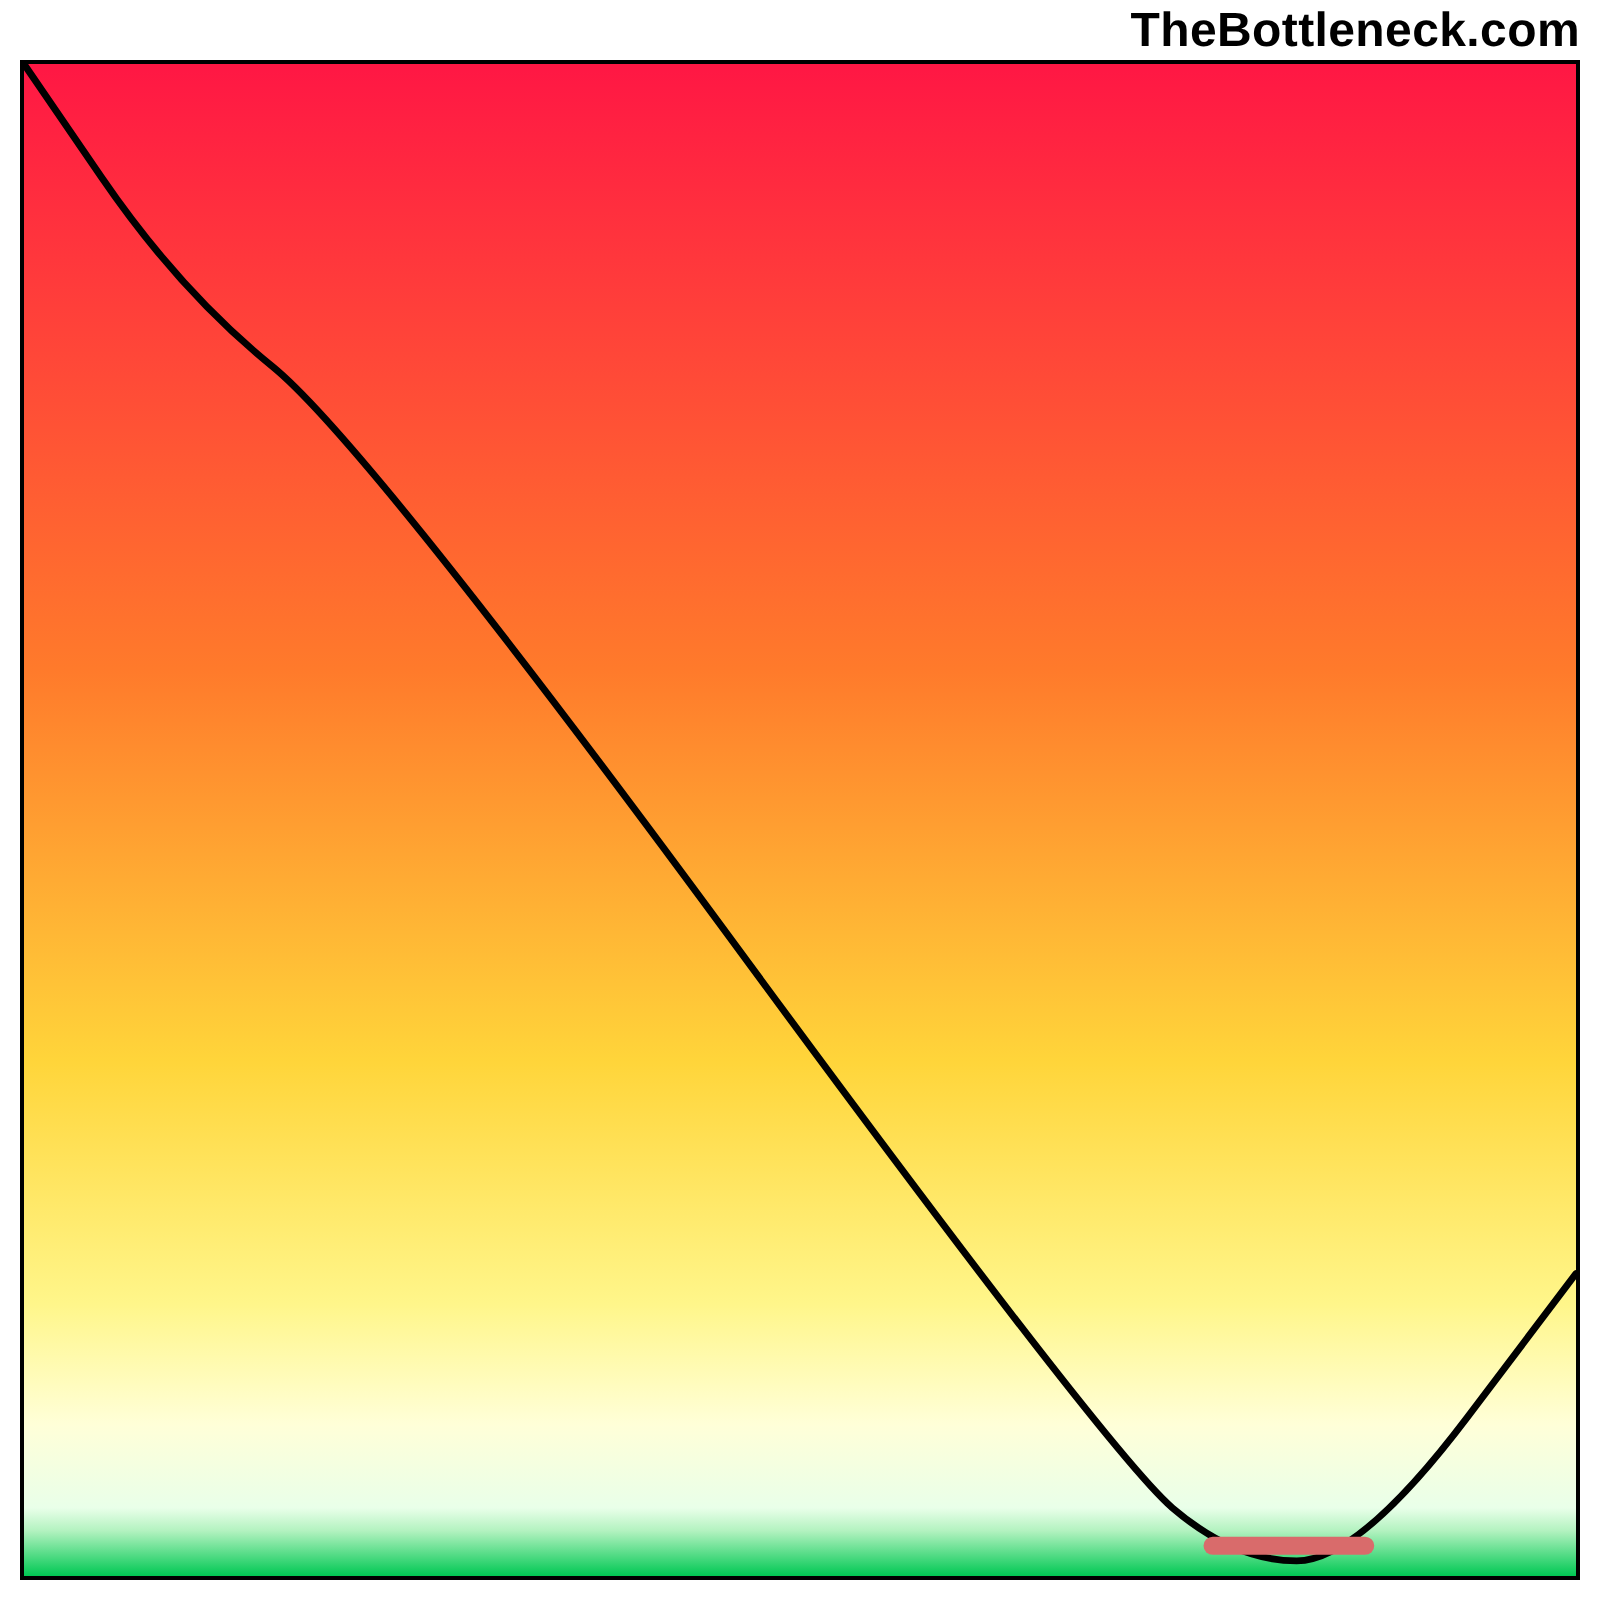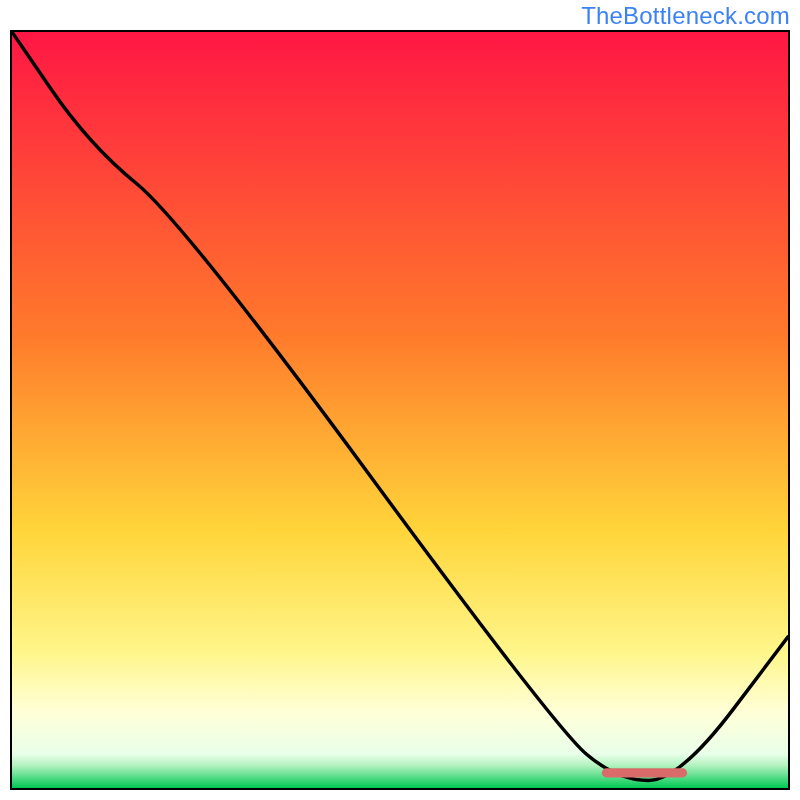--- a/index.html
+++ b/index.html
@@ -14,22 +14,22 @@
     position: relative;
     width: 800px;
     height: 800px;
   }
   .watermark {
     position: absolute;
     top: 2px;
     right: 10px;
     font-family: Arial, Helvetica, sans-serif;
     font-size: 24px;
-    font-weight: 400;
-    color: #3b82f6;
+    font-weight: 700;
+    color: #000000;
     letter-spacing: 0.2px;
     user-select: none;
   }
   .plot {
     position: absolute;
     left: 10px;
     top: 30px;
     width: 780px;
     height: 760px;
     border: 2px solid #000;

